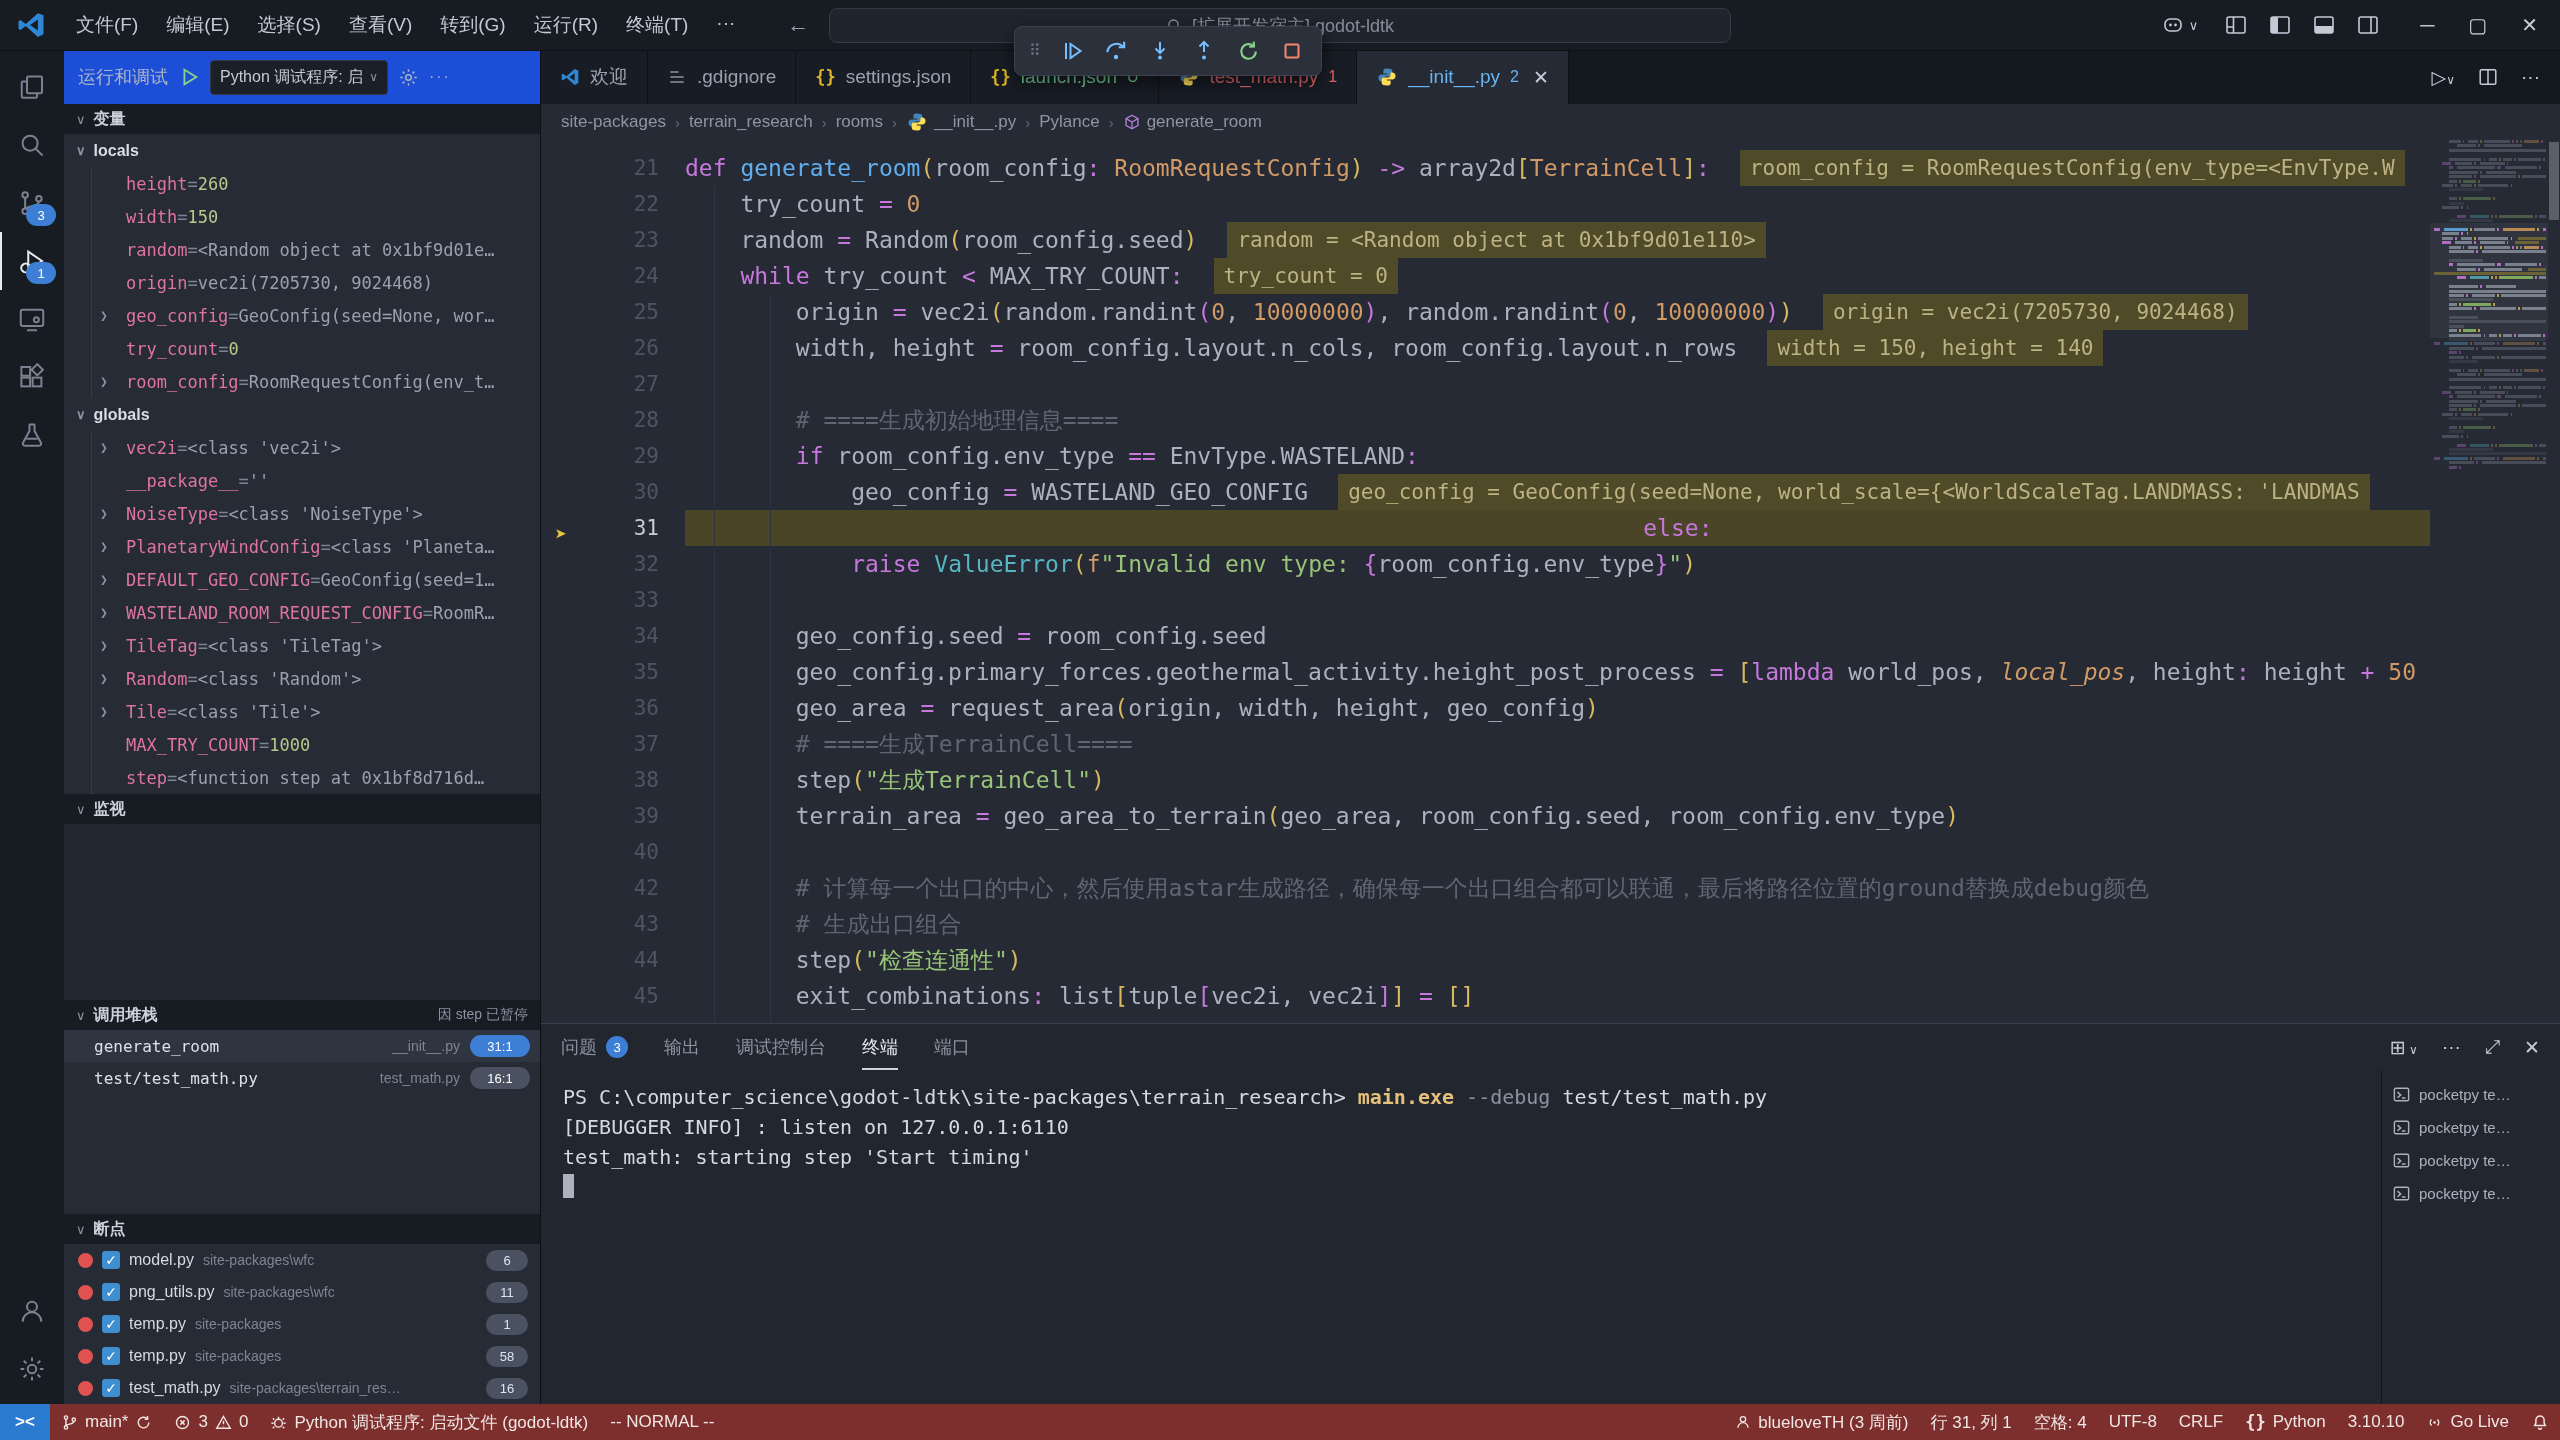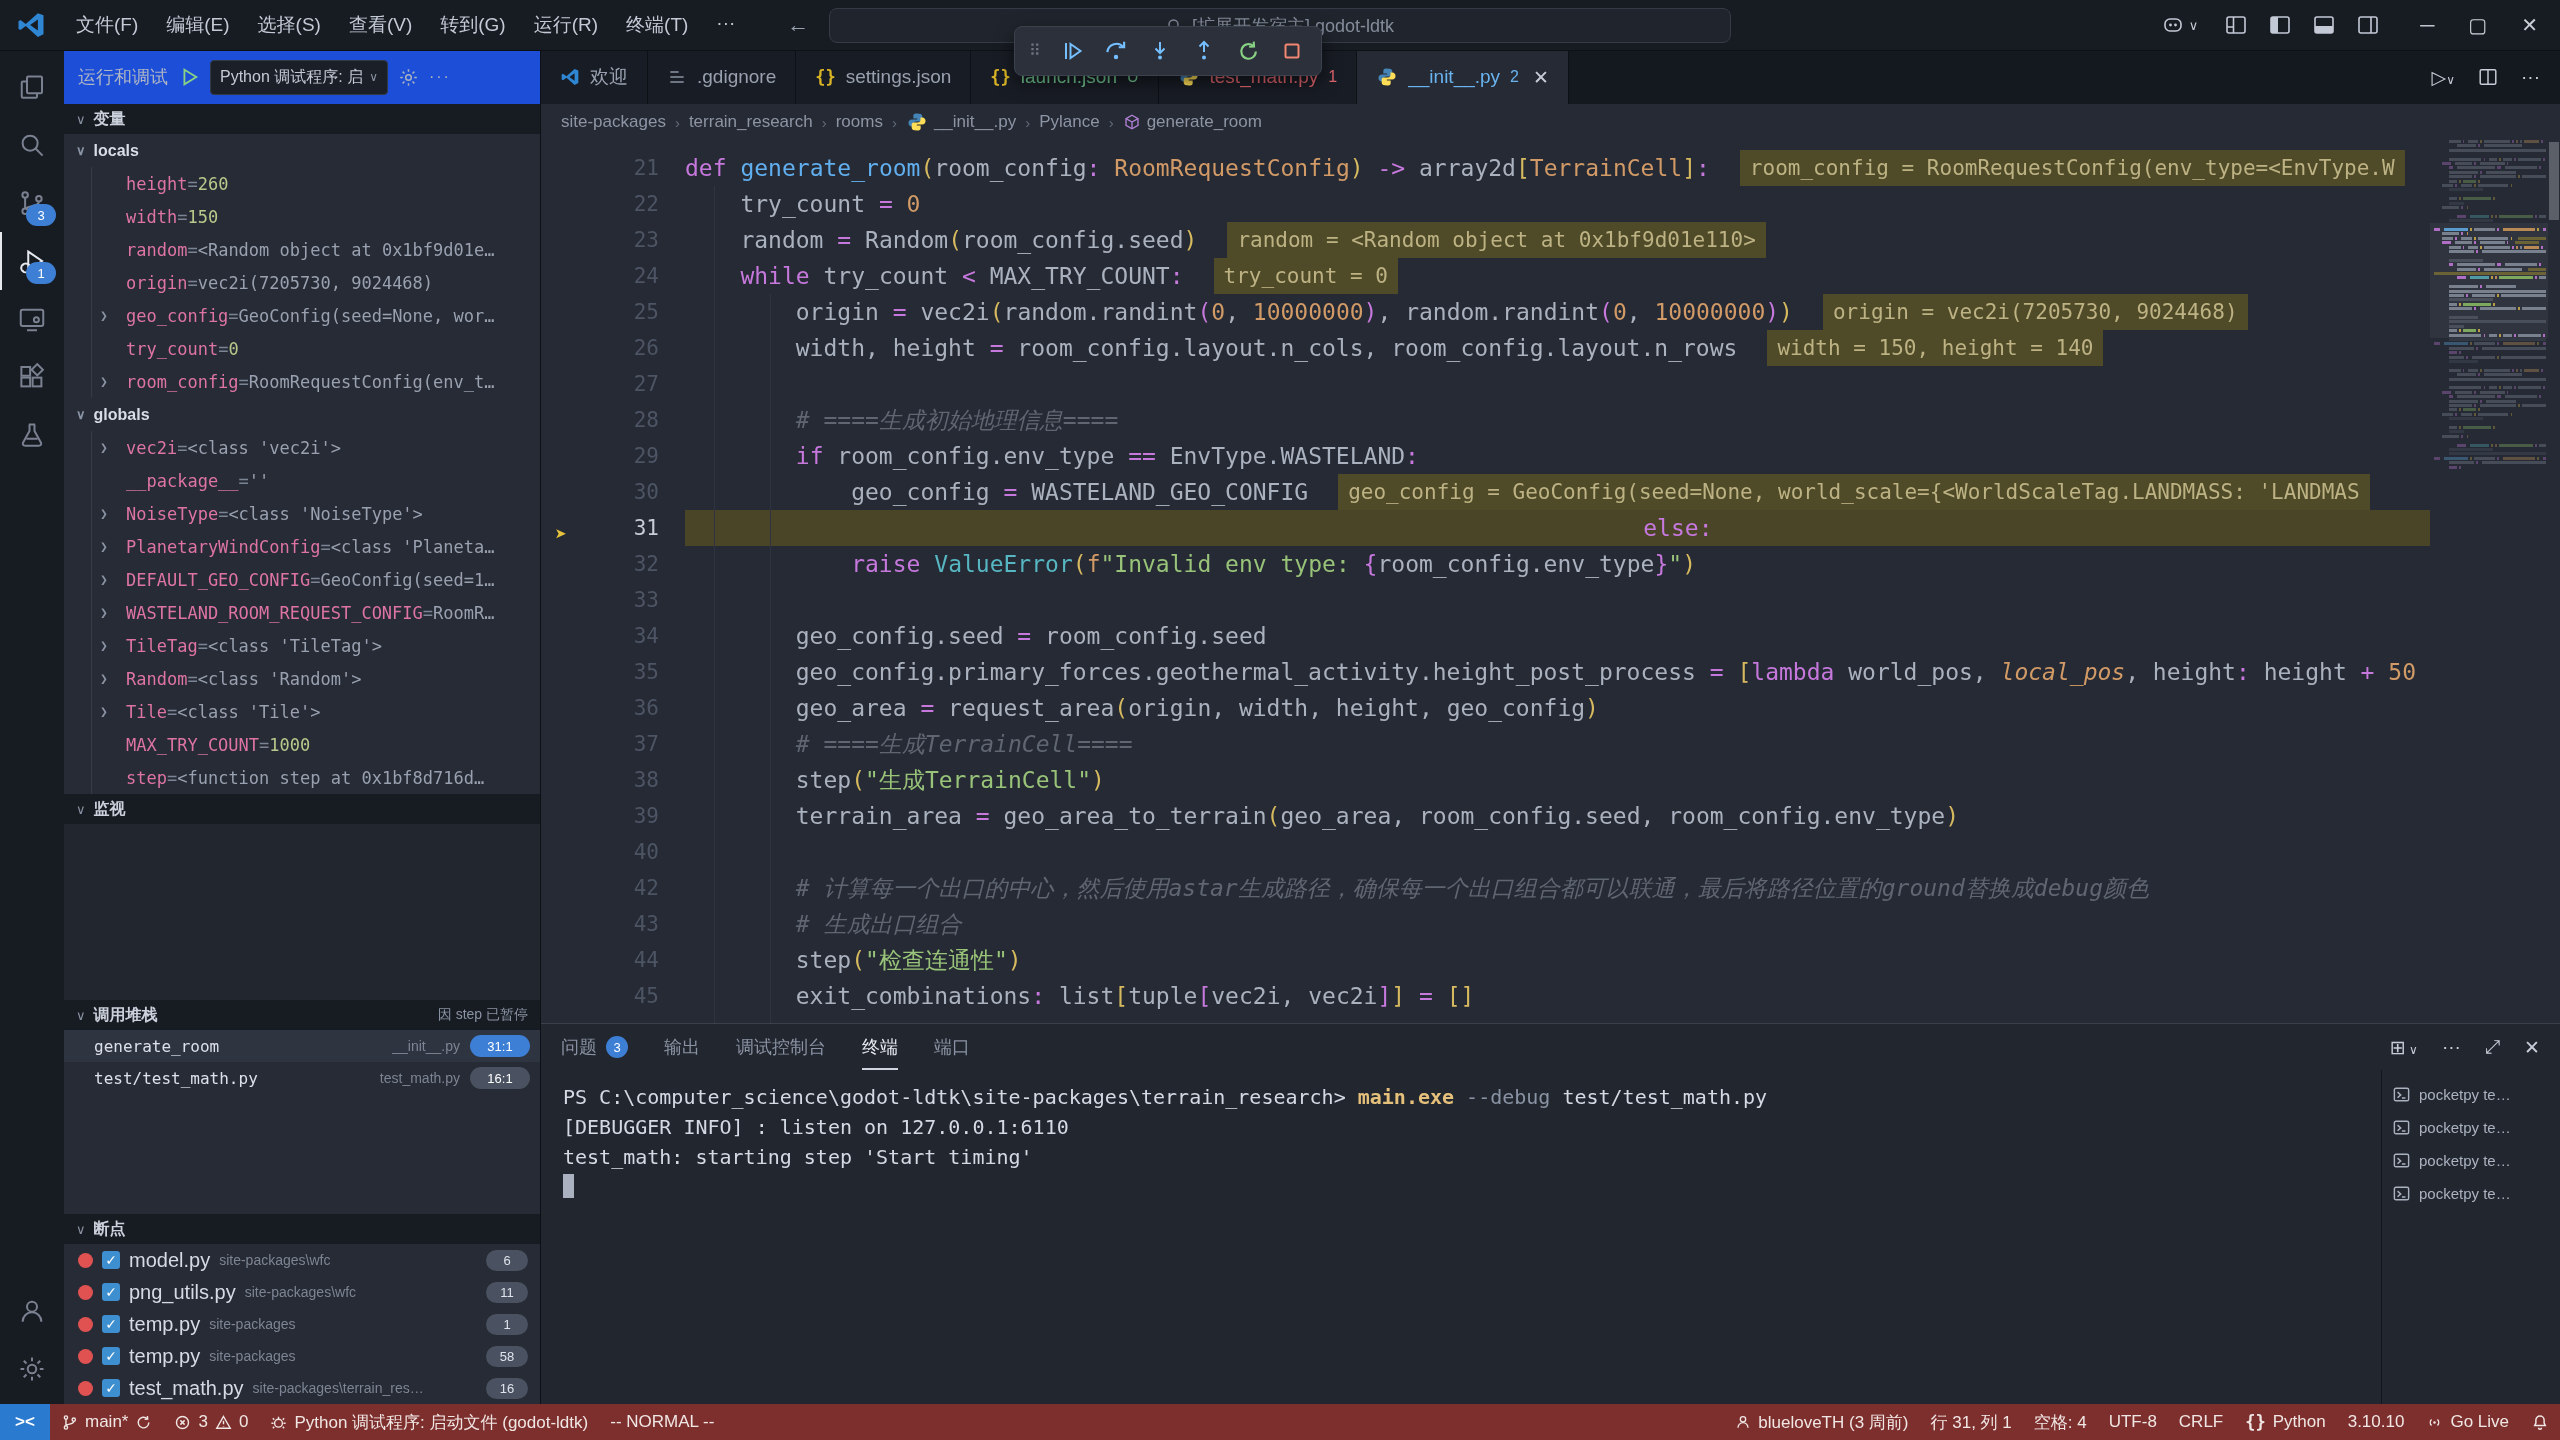--- a/index.html
+++ b/index.html
@@ -49,21 +49,21 @@
   .v-obj{color:#99a1b0;}
   .cs-row{height:32px;display:flex;align-items:center;padding:0 10px 0 30px;gap:10px;}
   .cs-row.sel{background:#2e3440;}
   .cs-name{font-family:"DejaVu Sans Mono",monospace;font-size:16px;color:#dbe0e9;}
   .cs-file{margin-left:auto;font-size:14px;color:#7d8594;}
   .cs-badge{min-width:44px;height:22px;border-radius:12px;background:#3d7fd4;color:#fff;font-size:13px;display:flex;align-items:center;justify-content:center;padding:0 8px;}
   .cs-badge.grey{background:#4a5160;}
   .bp-row{height:32px;display:flex;align-items:center;gap:9px;padding:0 12px 0 14px;}
   .bp-dot{width:15px;height:15px;border-radius:50%;background:#e05252;flex:none;}
   .bp-check{width:18px;height:18px;border-radius:3px;background:#3e8fd0;color:#fff;font-size:14px;display:flex;align-items:center;justify-content:center;flex:none;}
-  .bp-name{font-size:20px;color:#d5dae4;white-space:nowrap;text-align:right;}
+  .bp-name{font-size:16px;color:#d5dae4;white-space:nowrap;text-align:right;}
   .bp-path{font-size:14px;color:#7d8594;white-space:nowrap;overflow:hidden;text-overflow:ellipsis;}
   .bp-badge{margin-left:auto;min-width:28px;height:21px;border-radius:11px;background:#4a5160;color:#dfe4ec;font-size:13px;display:flex;align-items:center;justify-content:center;padding:0 7px;flex:none;}
   
   .editor-col{flex:1;display:flex;flex-direction:column;background:#252a34;min-width:0;}
   .tabbar{height:54px;background:#14181f;display:flex;align-items:stretch;flex:none;}
   .tab{display:flex;align-items:center;gap:10px;padding:0 19px;border-right:1px solid #0d1015;font-size:19px;color:#99a1b0;background:#181c24;white-space:nowrap;}
   .tab.active{background:#252a34;}
   .tab .tab-close{color:#c7cdd8;font-size:19px;margin-left:4px;}
   .tab-actions{margin-left:auto;display:flex;align-items:center;gap:22px;padding-right:20px;color:#c7cdd8;font-size:19px;}
   .braces-ico{color:#d8b426;font-family:"DejaVu Sans Mono",monospace;font-weight:bold;font-size:17px;}
@@ -74,21 +74,21 @@
   .code-lines{position:absolute;top:-26px;left:0;right:0;font-family:"DejaVu Sans Mono",monospace;font-size:23px;line-height:36px;}
   .cl{height:36px;display:flex;align-items:stretch;}
   .gutter{width:118px;flex:none;display:flex;align-items:center;justify-content:flex-end;padding-right:26px;color:#4d5565;font-size:21px;position:relative;}
   .cl.current .gutter{color:#c8ccd4;}
   .cur-arrow{position:absolute;left:14px;top:6px;color:#e8c33d;font-size:20px;}
   .cl-content{flex:1;display:flex;align-items:center;min-width:0;overflow:hidden;white-space:pre;}
   .cl.current .cl-content{background:#4a4527;justify-content:center;}
   .hint{margin-left:30px;background:#4f4a28;color:#bdb283;padding:2px 10px;white-space:pre;flex:none;font-size:21px;}
   .ig{position:absolute;width:1px;background:#2e3440;}
   .t-kw{color:#c678dd}.t-fn{color:#61afef}.t-type{color:#d19a66}.t-num{color:#d19a66}
-  .t-str{color:#98c379}.t-cmt{color:#5f6672;font-style:italic}.t-op{color:#c678dd}
+  .t-str{color:#98c379}.t-cmt{color:#5f6672;}.t-op{color:#c678dd}
   .t-err{color:#56b6c2}.t-param{color:#d19a66;font-style:italic}.t-b1{color:#d7ba5f}
   .t-b2{color:#c678dd}.t-txt{color:#abb2bf}.t-fpre{color:#d19a66}
   .minimap{position:absolute;top:0;right:12px;width:118px;bottom:0;background:#252a34;z-index:5;}
   .mm-slider{position:absolute;left:0;right:0;background:rgba(255,255,255,.05);}
   .mm-row{position:absolute;height:3px;}
   .mm-bar{position:absolute;height:3px;top:0;}
   .vscroll{position:absolute;top:0;right:0;width:12px;bottom:0;background:#252a34;z-index:6;}
   .vthumb{position:absolute;left:1px;right:1px;top:2px;height:78px;background:rgba(255,255,255,.25);}
   
   .panel{height:380px;border-top:1px solid #3a414d;display:flex;flex-direction:column;background:#22262f;flex:none;min-width:0;}

